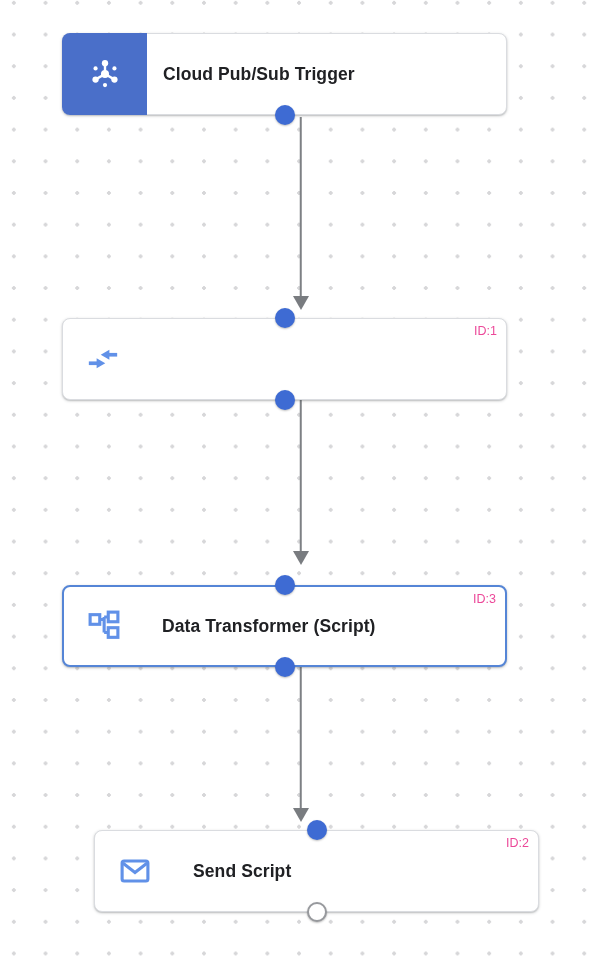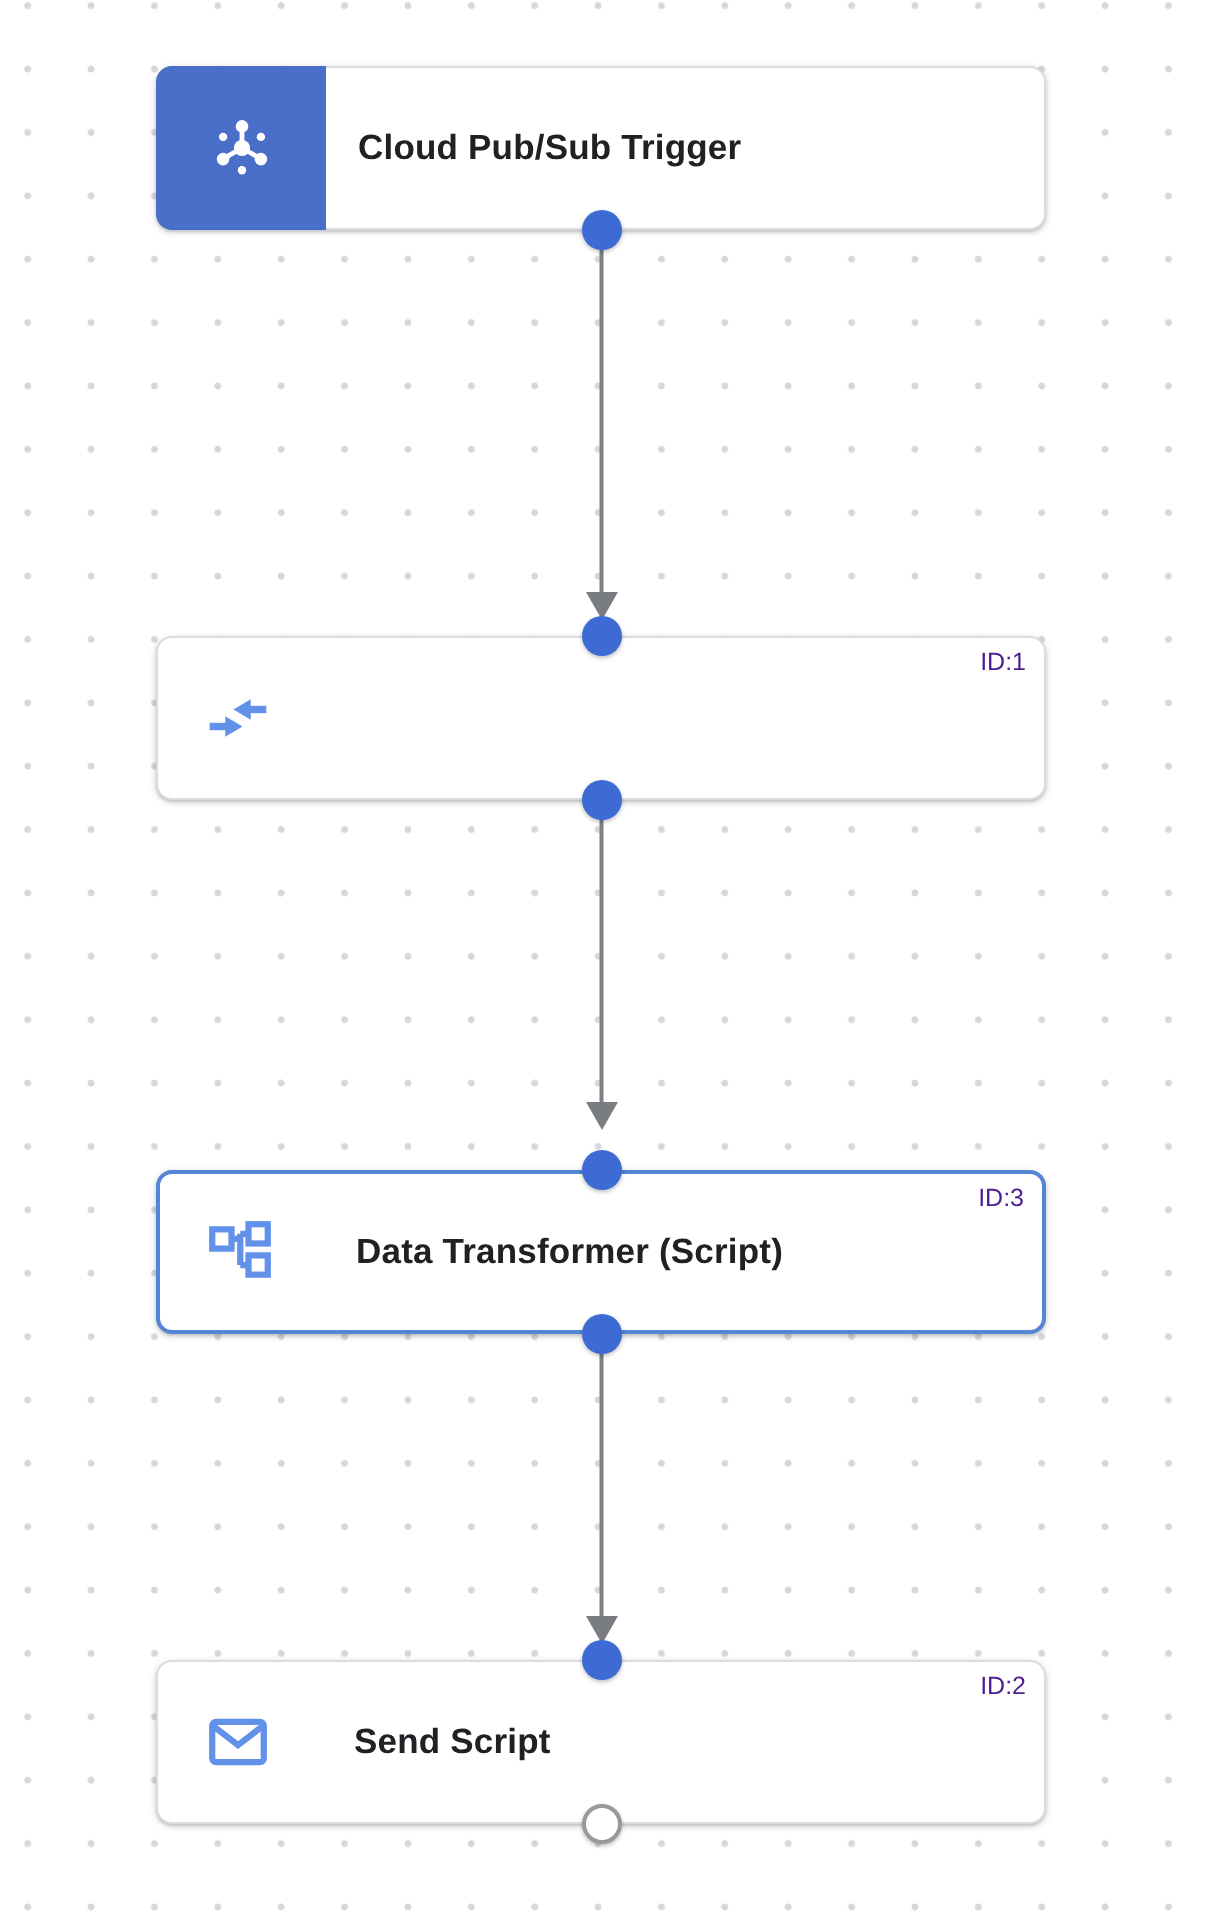--- a/index.html
+++ b/index.html
@@ -45,21 +45,21 @@
     width: 0;
     height: 0;
     border-left: 8.5px solid transparent;
     border-right: 8.5px solid transparent;
     border-top: 14px solid #797c80;
   }
 
   
   .node {
     position: absolute;
-    left: 78px;
+    left: 62px;
     width: 445px;
     height: 82px;
     box-sizing: border-box;
     background: #ffffff;
     border: 1px solid #dadce0;
     border-radius: 8px;
     box-shadow: 0 1px 3px rgba(60,64,67,0.28), 0 1px 1px rgba(60,64,67,0.12);
     cursor: pointer;
   }
   .node.selected {
@@ -76,21 +76,21 @@
     color: #202124;
     letter-spacing: 0.1px;
     white-space: nowrap;
   }
   .trigger .node-label { left: 100px; }
   .id-badge {
     position: absolute;
     top: 5px;
     right: 9px;
     font-size: 12.5px;
-    color: #4c1d95;
+    color: #ec4899;
   }
   .icon-block {
     position: absolute;
     left: -1px;
     top: -1px;
     bottom: -1px;
     width: 85px;
     background: #4a6fc9;
     border-radius: 8px 0 0 8px;
     display: flex;
@@ -193,21 +193,21 @@
           <rect x="15" y="13.2" width="6.8" height="6.8"></rect>
           <path d="M9 7.4 H12.1 M12.1 5.6 V16.6 M12.1 5.6 H15 M12.1 16.6 H15"></path>
         </g>
       </svg>
     </div>
     <div class="node-label">Data Transformer (Script)</div>
     <div class="dot dot-top"></div>
     <div class="dot dot-bottom"></div>
   </div>
 
-  <div class="node task" style="top:830px;">
+  <div class="node task" style="top:830px;margin-left:32px;">
     <span class="id-badge">ID:2</span>
     <div class="task-icon">
       <svg width="34" height="34" viewBox="0 0 24 24">
         <g fill="none" stroke="#6191e8" stroke-width="2.2">
           <rect x="2.9" y="4.9" width="18.2" height="14.2" rx="1.4"></rect>
           <path d="M3.6 6.6 L12 13.1 L20.4 6.6"></path>
         </g>
       </svg>
     </div>
     <div class="node-label">Send Script</div>

